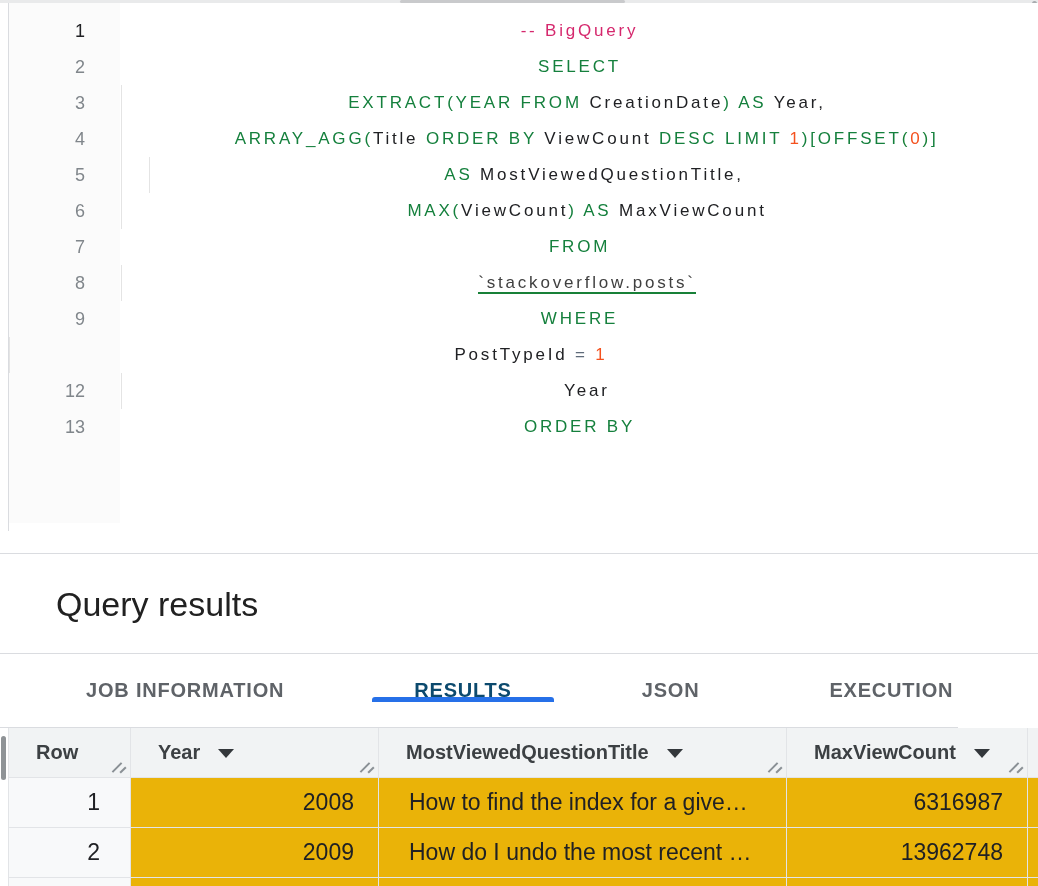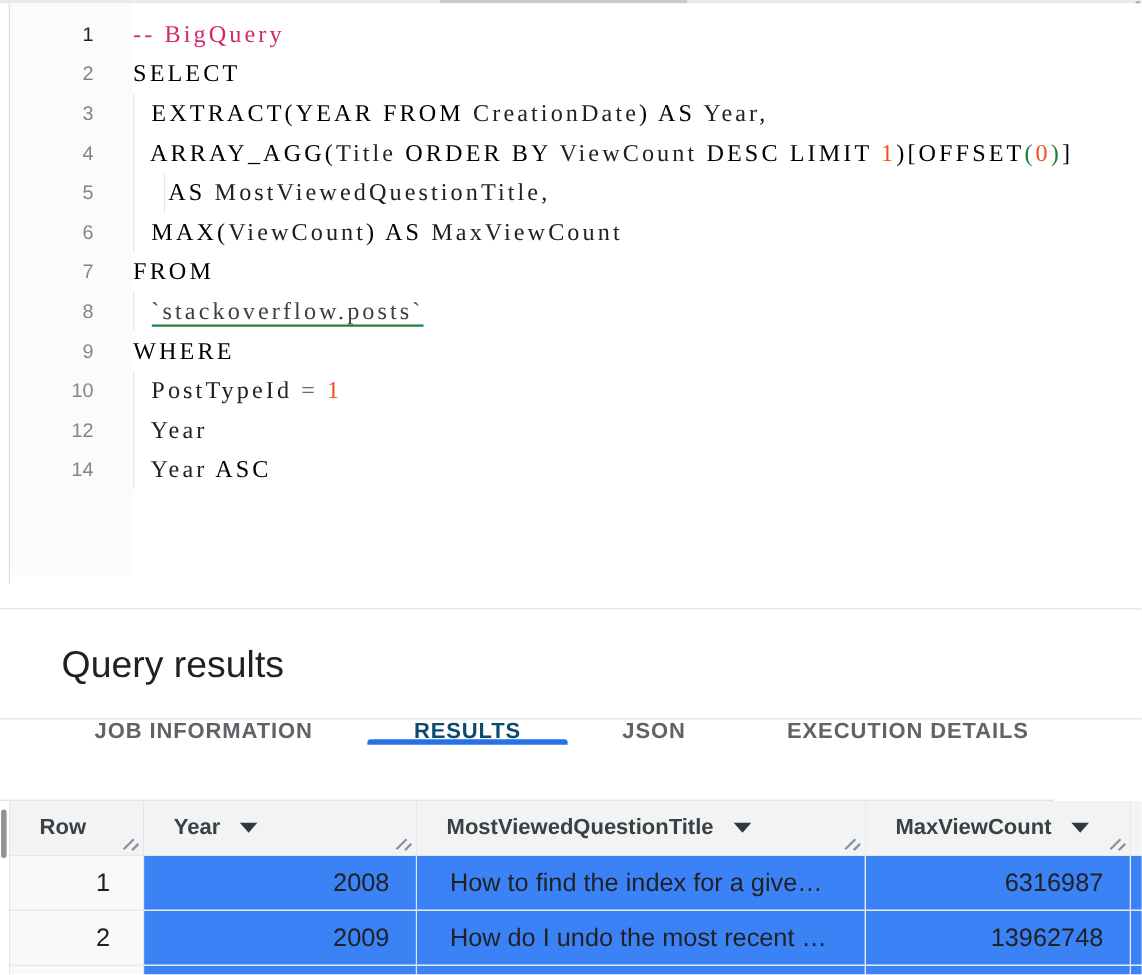--- a/index.html
+++ b/index.html
@@ -16,49 +16,49 @@
   .gutter-bg{position:absolute;left:0;top:0;bottom:8px;width:111px;background:#FBFBFB;}
   .code-lines{position:absolute;top:10px;left:0;right:0;}
   .code-line{height:36px;line-height:36px;display:flex;white-space:pre;}
   .ln{
     width:76px;padding-right:36px;flex:0 0 auto;text-align:right;
     font-family:"Liberation Sans", sans-serif;font-size:18px;color:#80868B;
   }
   .code-line.active .ln{color:#202124;}
   .code{
     position:relative;flex:1;
-    font-family:Liberation Serif, serif;font-size:22px;letter-spacing:2.8px;color:#202124;
+    font-family:Liberation Sans, sans-serif;font-size:17px;letter-spacing:2.8px;color:#202124;text-align:center;
   }
   .guide{position:absolute;top:0;bottom:0;width:1px;background:#E4E4E4;}
   .c-id{color:#202124;}
-  .c-kw{color:#000000;}
+  .c-kw{color:#15803d;}
   .c-comment{color:#D5286D;}
   .c-num{color:#F4511E;}
   .c-grn{color:#188038;}
   .c-op{color:#5F6B7A;}
   .c-tbl{color:#404040;border-bottom:2px solid #188038;}
   
   .divider{position:absolute;left:0;width:1038px;height:1px;background:#DADCE0;}
   .div-1{top:553px;}
   .div-2{top:653px;}
   .results-title{position:absolute;top:585px;left:56px;margin:0;font-size:34px;font-weight:400;color:#212121;letter-spacing:0;}
   
-  .tabs{position:absolute;top:654px;left:0;width:958px;height:74px;display:flex;align-items:flex-start;
-        padding-left:40px;box-sizing:border-box;border-bottom:1px solid #DADCE0;overflow:hidden;}
+  .tabs{position:absolute;top:654px;left:0;width:958px;height:74px;display:flex;align-items:center;
+        padding-left:40px;box-sizing:border-box;border-bottom:1px solid #DADCE0;overflow:hidden;gap:38px;}
   .tab{position:relative;display:flex;align-items:center;padding:0 46px;font-size:20px;font-weight:bold;
        letter-spacing:0.8px;color:#5F6368;white-space:nowrap;cursor:pointer;}
   .tab.active{color:#0c4a6e;}
   .tab-indicator{position:absolute;left:4px;right:4px;bottom:0;height:5px;background:#2670E8;border-radius:3px 3px 0 0;}
   
   .table-area{position:absolute;top:728px;left:8px;right:0;bottom:0;overflow:hidden;}
   table{border-collapse:collapse;table-layout:fixed;width:1030px;}
   th,td{border:1px solid #E2E4E7;box-sizing:border-box;overflow:hidden;}
   th{border-top:none;height:49px;background:#F1F3F4;font-size:20px;font-weight:bold;color:#3C4043;
      text-align:left;padding:0 12px 0 27px;position:relative;white-space:nowrap;}
-  td{height:50px;font-size:23px;color:#202124;background:#3b82f6;padding:0 24px 0 30px;white-space:nowrap;}
+  td{height:50px;font-size:23px;color:#202124;background:#eab308;padding:0 24px 0 30px;white-space:nowrap;}
   td.al-right{text-align:right;}
   td.al-left{text-align:left;margin-left:26px;}
   td.rowcol{background:#F8F9FA;padding-right:30px;}
   tr.partial td{height:50px;}
   .sort-arrow{display:inline-block;width:0;height:0;border-left:8px solid transparent;border-right:8px solid transparent;
               border-top:9px solid #33373B;margin-left:18px;vertical-align:middle;}
   .resize-grip{position:absolute;right:4px;bottom:3px;width:15px;height:14px;}
   .resize-grip i{position:absolute;display:block;width:2px;background:#8A9095;transform:rotate(45deg);}
   .resize-grip i:nth-child(1){height:13px;right:8px;bottom:0;}
   .resize-grip i:nth-child(2){height:8px;right:2px;bottom:0;}
@@ -78,23 +78,23 @@
   <div class="code-lines" id="code-lines">
       <div class="code-line active"><span class="ln">1</span><span class="code"><span class="c-comment">-- BigQuery</span></span></div>
       <div class="code-line"><span class="ln">2</span><span class="code"><span class="c-kw">SELECT</span></span></div>
       <div class="code-line"><span class="ln">3</span><span class="code"><span class="guide" style="left: 0px;"></span><span class="c-id">  </span><span class="c-kw">EXTRACT(YEAR FROM</span><span class="c-id"> CreationDate</span><span class="c-kw">) AS</span><span class="c-id"> Year,</span></span></div>
       <div class="code-line"><span class="ln">4</span><span class="code"><span class="guide" style="left: 0px;"></span><span class="c-id">  </span><span class="c-kw">ARRAY_AGG(</span><span class="c-id">Title</span><span class="c-kw"> ORDER BY</span><span class="c-id"> ViewCount</span><span class="c-kw"> DESC LIMIT</span><span class="c-id"> </span><span class="c-num">1</span><span class="c-kw">)[OFFSET</span><span class="c-grn">(</span><span class="c-num">0</span><span class="c-grn">)</span><span class="c-kw">]</span></span></div>
       <div class="code-line"><span class="ln">5</span><span class="code"><span class="guide" style="left: 0px;"></span><span class="guide" style="left: 28.4px;"></span><span class="c-id">    </span><span class="c-kw">AS</span><span class="c-id"> MostViewedQuestionTitle,</span></span></div>
       <div class="code-line"><span class="ln">6</span><span class="code"><span class="guide" style="left: 0px;"></span><span class="c-id">  </span><span class="c-kw">MAX(</span><span class="c-id">ViewCount</span><span class="c-kw">) AS</span><span class="c-id"> MaxViewCount</span></span></div>
       <div class="code-line"><span class="ln">7</span><span class="code"><span class="c-kw">FROM</span></span></div>
       <div class="code-line"><span class="ln">8</span><span class="code"><span class="guide" style="left: 0px;"></span><span class="c-id">  </span><span class="c-tbl">`stackoverflow.posts`</span></span></div>
       <div class="code-line"><span class="ln">9</span><span class="code"><span class="c-kw">WHERE</span></span></div>
-      <div class="code-line"><span class="ln">10</span><span class="code"><span class="guide" style="left: 0px;"></span><span class="c-id">  </span><span class="c-id">PostTypeId </span><span class="c-op">=</span><span class="c-id"> </span><span class="c-num">1</span></span></div>
+      <div class="code-line"><span class="code"><span class="guide" style="left: 0px;"></span><span class="c-id">  </span><span class="c-id">PostTypeId </span><span class="c-op">=</span><span class="c-id"> </span><span class="c-num">1</span></span></div>
       <div class="code-line"><span class="ln">12</span><span class="code"><span class="guide" style="left: 0px;"></span><span class="c-id">  </span><span class="c-id">Year</span></span></div>
-      <div class="code-line"><span class="ln">14</span><span class="code"><span class="guide" style="left: 0px;"></span><span class="c-id">  </span><span class="c-id">Year</span><span class="c-kw"> ASC</span></span></div>
+      <div class="code-line"><span class="ln">13</span><span class="code"><span class="c-kw">ORDER BY</span></span></div>
     </div>
 </div>
 
 <div class="divider div-1"></div>
 
 <h1 class="results-title">Query results</h1>
 
 <div class="divider div-2"></div>
 
 <nav class="tabs" id="tabs">

